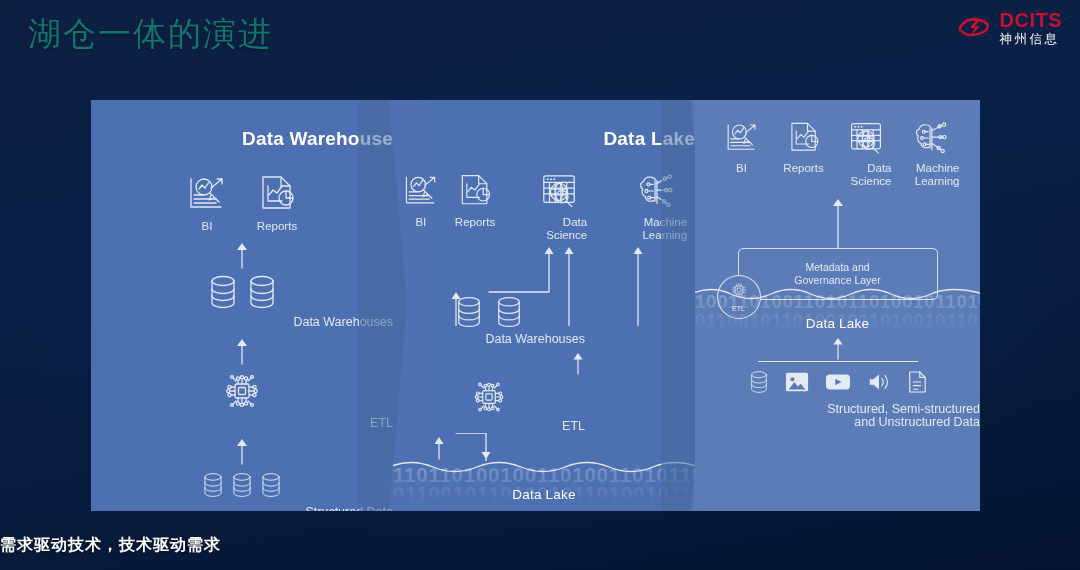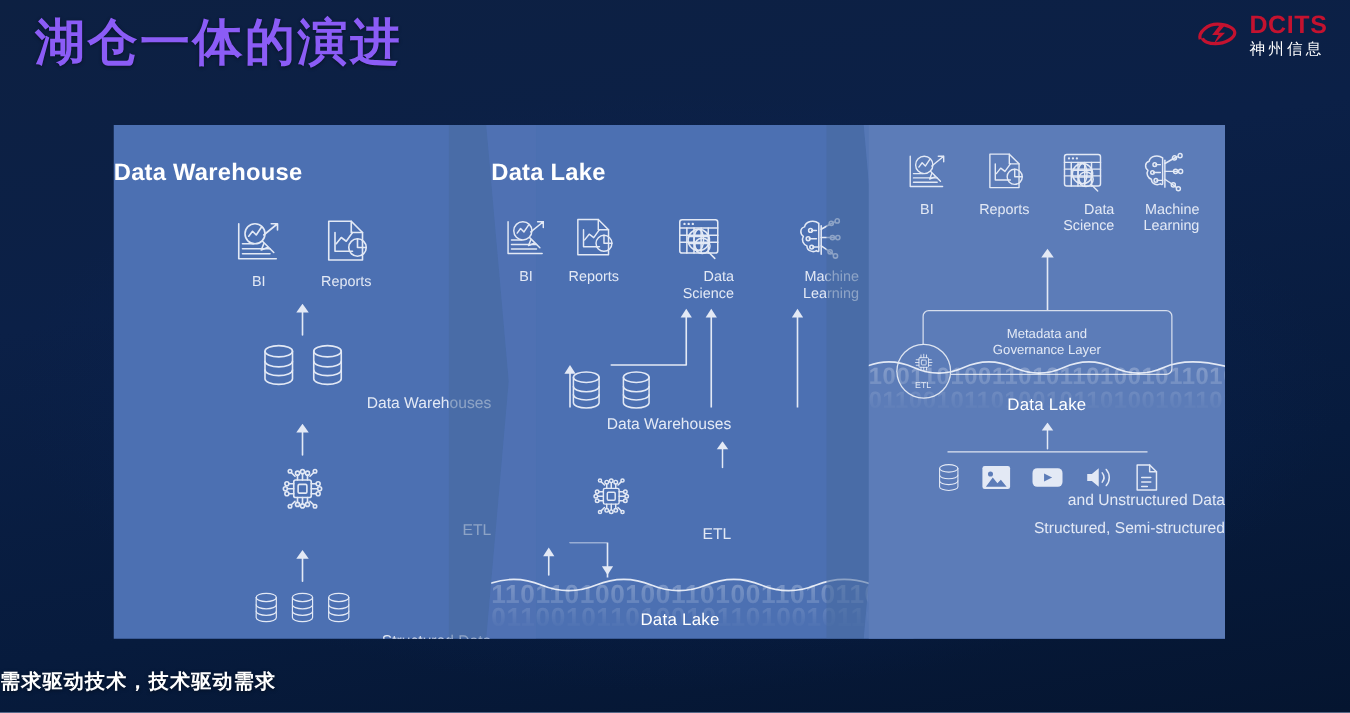--- a/index.html
+++ b/index.html
@@ -8,21 +8,21 @@
     font-family:"Liberation Sans","DejaVu Sans",sans-serif;
     background:
       radial-gradient(ellipse 70% 60% at 50% 55%, #0a2352 0%, rgba(10,35,82,0) 70%),
       linear-gradient(170deg,#0d2042 0%,#0b2047 35%,#071b3d 70%,#051530 100%);
     position:relative;
   }
 
   
   .title {
     position:absolute; left:28px; top:12px;
-    font-size:40px; font-weight:bold; color:#8b5cf6;
+    font-size:33px; font-weight:normal; color:#0f766e;
     letter-spacing:2px; line-height:44px;
     text-shadow:0 1px 3px rgba(0,0,0,.45);
   }
   .logo { position:absolute; right:18px; top:10px; display:flex; align-items:center; gap:7px; }
   .logo-mark { width:38px; height:30px; flex:none; }
   .logo-text { display:flex; flex-direction:column; line-height:1; }
   .logo-en { font-size:20px; font-weight:bold; color:#C4122F; letter-spacing:.5px; }
   .logo-cn { font-size:12.5px; font-weight:normal; color:#ffffff; letter-spacing:2.5px; margin-top:3px; }
 
   
@@ -33,21 +33,21 @@
   
   .sep { position:absolute; top:0; height:100%; width:70px; opacity:1; }
   .sep svg { display:block; width:100%; height:100%; }
 
   .col { position:absolute; top:0; height:100%; }
   .col-dw { left:0;   width:302px; }
   .col-dl { left:302px; width:302px; }
   .col-lh { left:604px; width:285px; background:#5C7CB8; }
 
   .col-head {
-    text-align:left; color:#ffffff; font-weight:bold;
+    text-align:right; color:#ffffff; font-weight:bold;
     font-size:19px; letter-spacing:.2px; margin-top:28px;
   }
 
   .lbl { color:#E3E9F5; text-align:right; font-size:11.5px; line-height:13px; }
   .lbl-lg { font-size:12.5px; }
 
   
   .irow { display:flex; justify-content:center; align-items:flex-start; }
   .icell { display:flex; flex-direction:column; align-items:center; }
   .icell svg { display:block; }
@@ -509,19 +509,19 @@
       <svg width="24" height="24" viewBox="0 0 26 26">
         <path class="fillw" d="M3 10h4l6 -5v16l-6 -5H3z"></path>
         <path class="stroke" d="M16 9c2 2.5 2 5.5 0 8M19.5 6c3.5 4 3.5 10 0 14" stroke-width="1.7"></path>
       </svg>
       <svg width="20" height="24" viewBox="0 0 22 26">
         <path class="stroke" d="M3 2h11l6 6v16H3z" stroke-width="1.6"></path>
         <path class="stroke" d="M14 2v6h6" stroke-width="1.6"></path>
         <path class="stroke" d="M7 13h8M7 17h8M7 21h5" stroke-width="1.5"></path>
       </svg>
     </div>
+    <div class="lbl lbl-lg" style="margin-top:9px;">Structured, Semi-structured</div>
     <div class="lbl lbl-lg">and Unstructured Data</div>
-    <div class="lbl lbl-lg" style="margin-top:9px;">Structured, Semi-structured</div>
   </div>
 
 </div>
 
 <div class="footer">需求驱动技术，技术驱动需求</div>
 
 </body></html>

